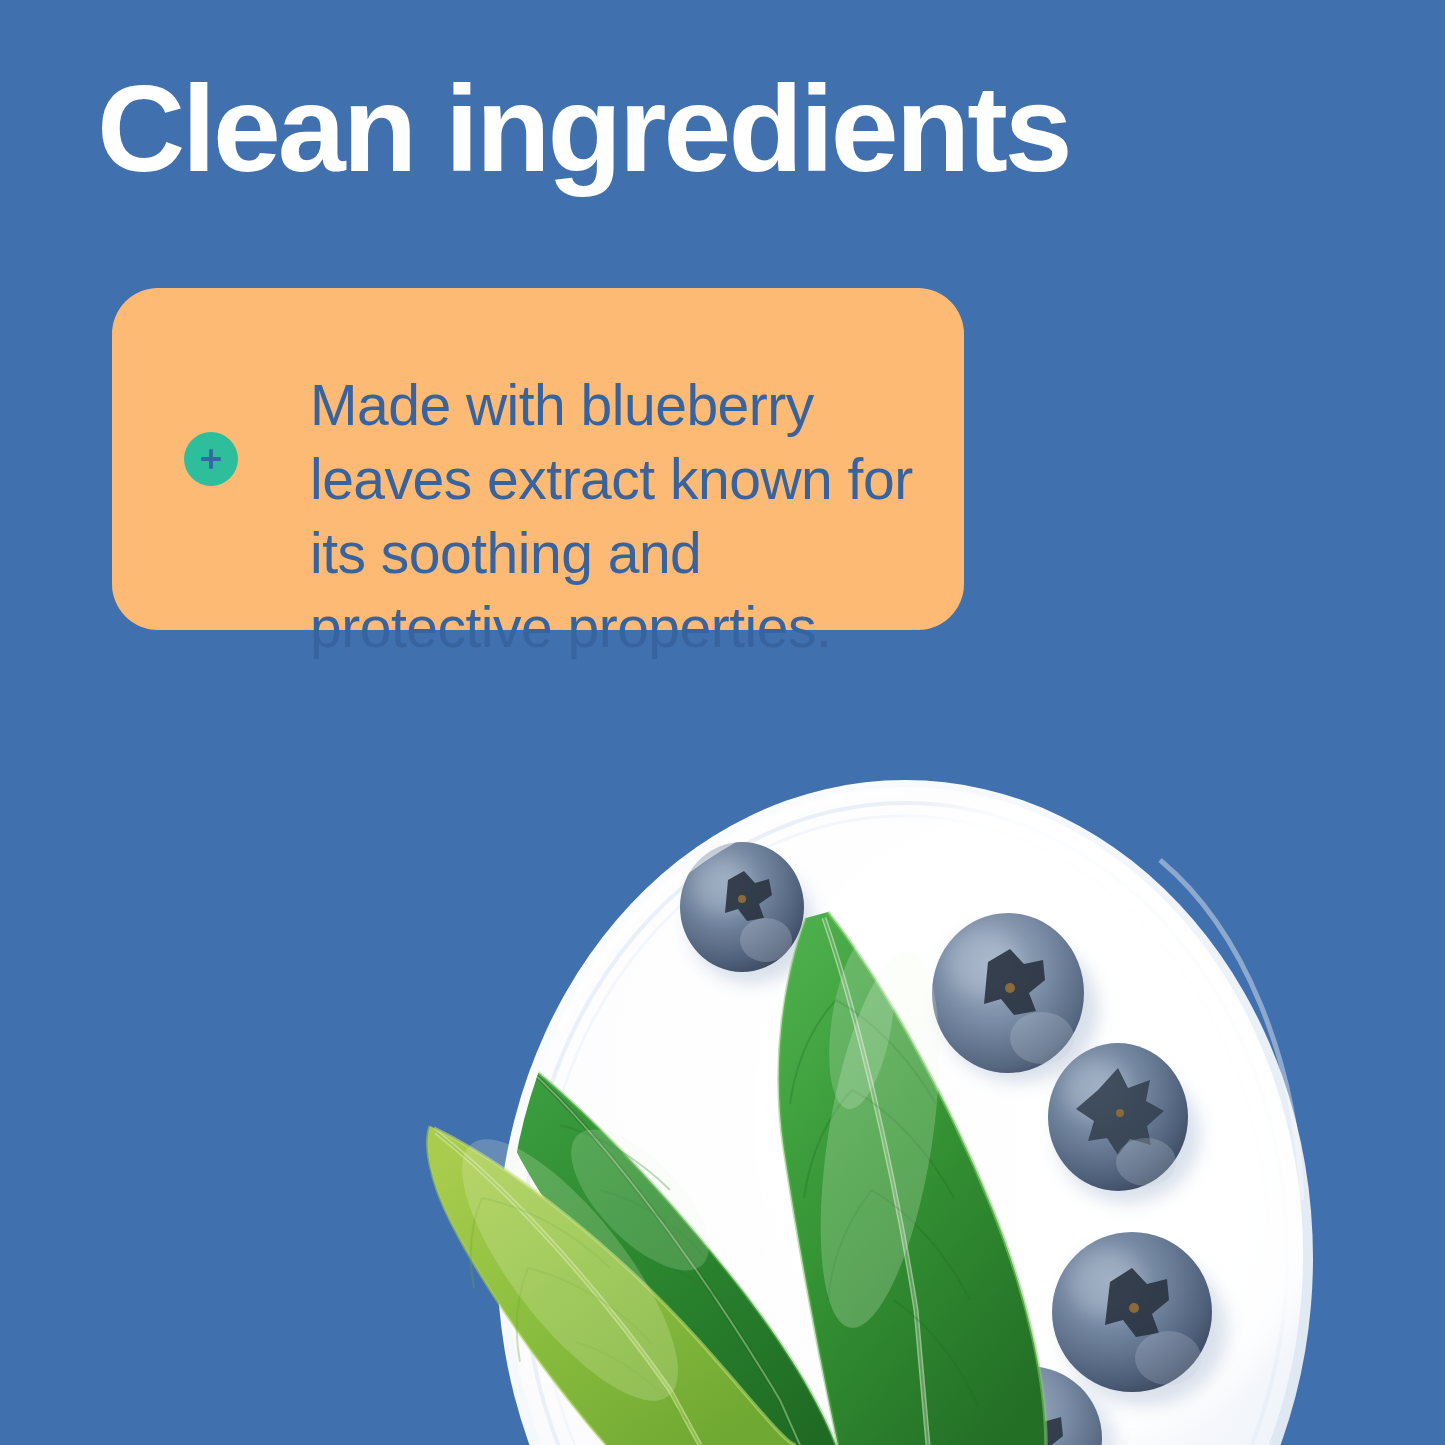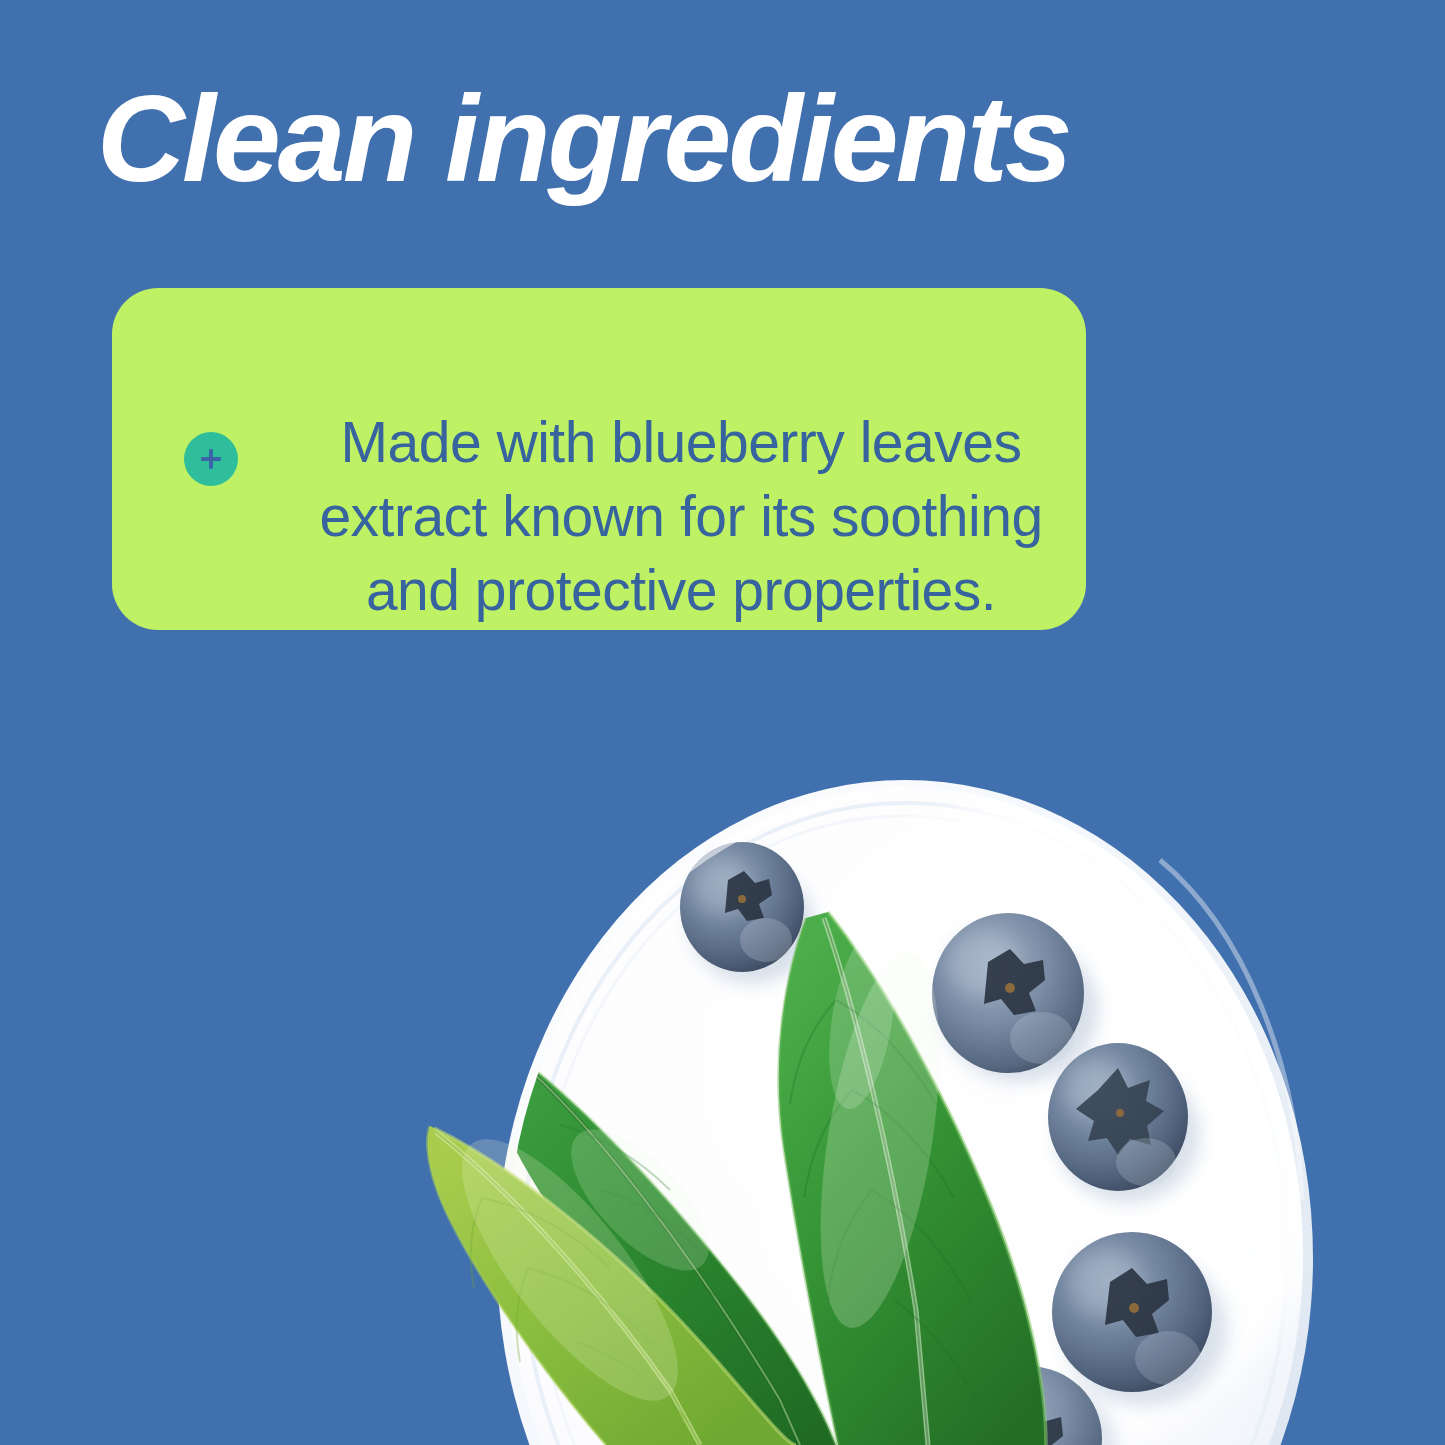--- a/index.html
+++ b/index.html
@@ -16,44 +16,42 @@
     width: 1445px;
     height: 1445px;
     overflow: hidden;
     background: #4170AE;
   }
 
   
   .headline {
     position: absolute;
     left: 97px;
-    top: 78px;
+    top: 68px;
     width: 1200px;
     margin: 0;
     font-size: 122px;
     line-height: 1.0;
     font-weight: 700;
     letter-spacing: -3px;
     color: #FFFFFF;
     white-space: nowrap;
-    font-style: italic;
   }
 
   
   .benefit-card {
     position: absolute;
     left: 112px;
     top: 288px;
-    width: 974px;
+    width: 852px;
     height: 342px;
-    background: #bef264;
+    background: #fdba74;
     border-radius: 46px;
     display: flex;
     align-items: center;
-    text-align: center;
   }
 
   .benefit-badge {
     position: absolute;
     left: 72px;
     top: 50%;
     transform: translateY(-50%);
     width: 54px;
     height: 54px;
     border-radius: 50%;

